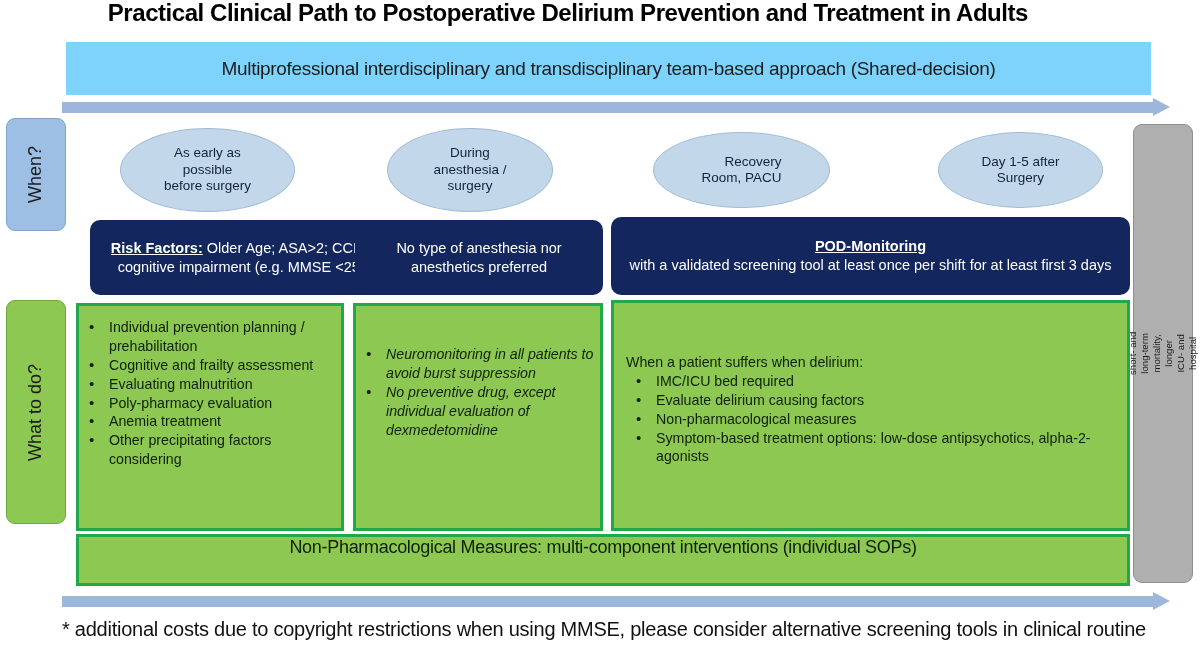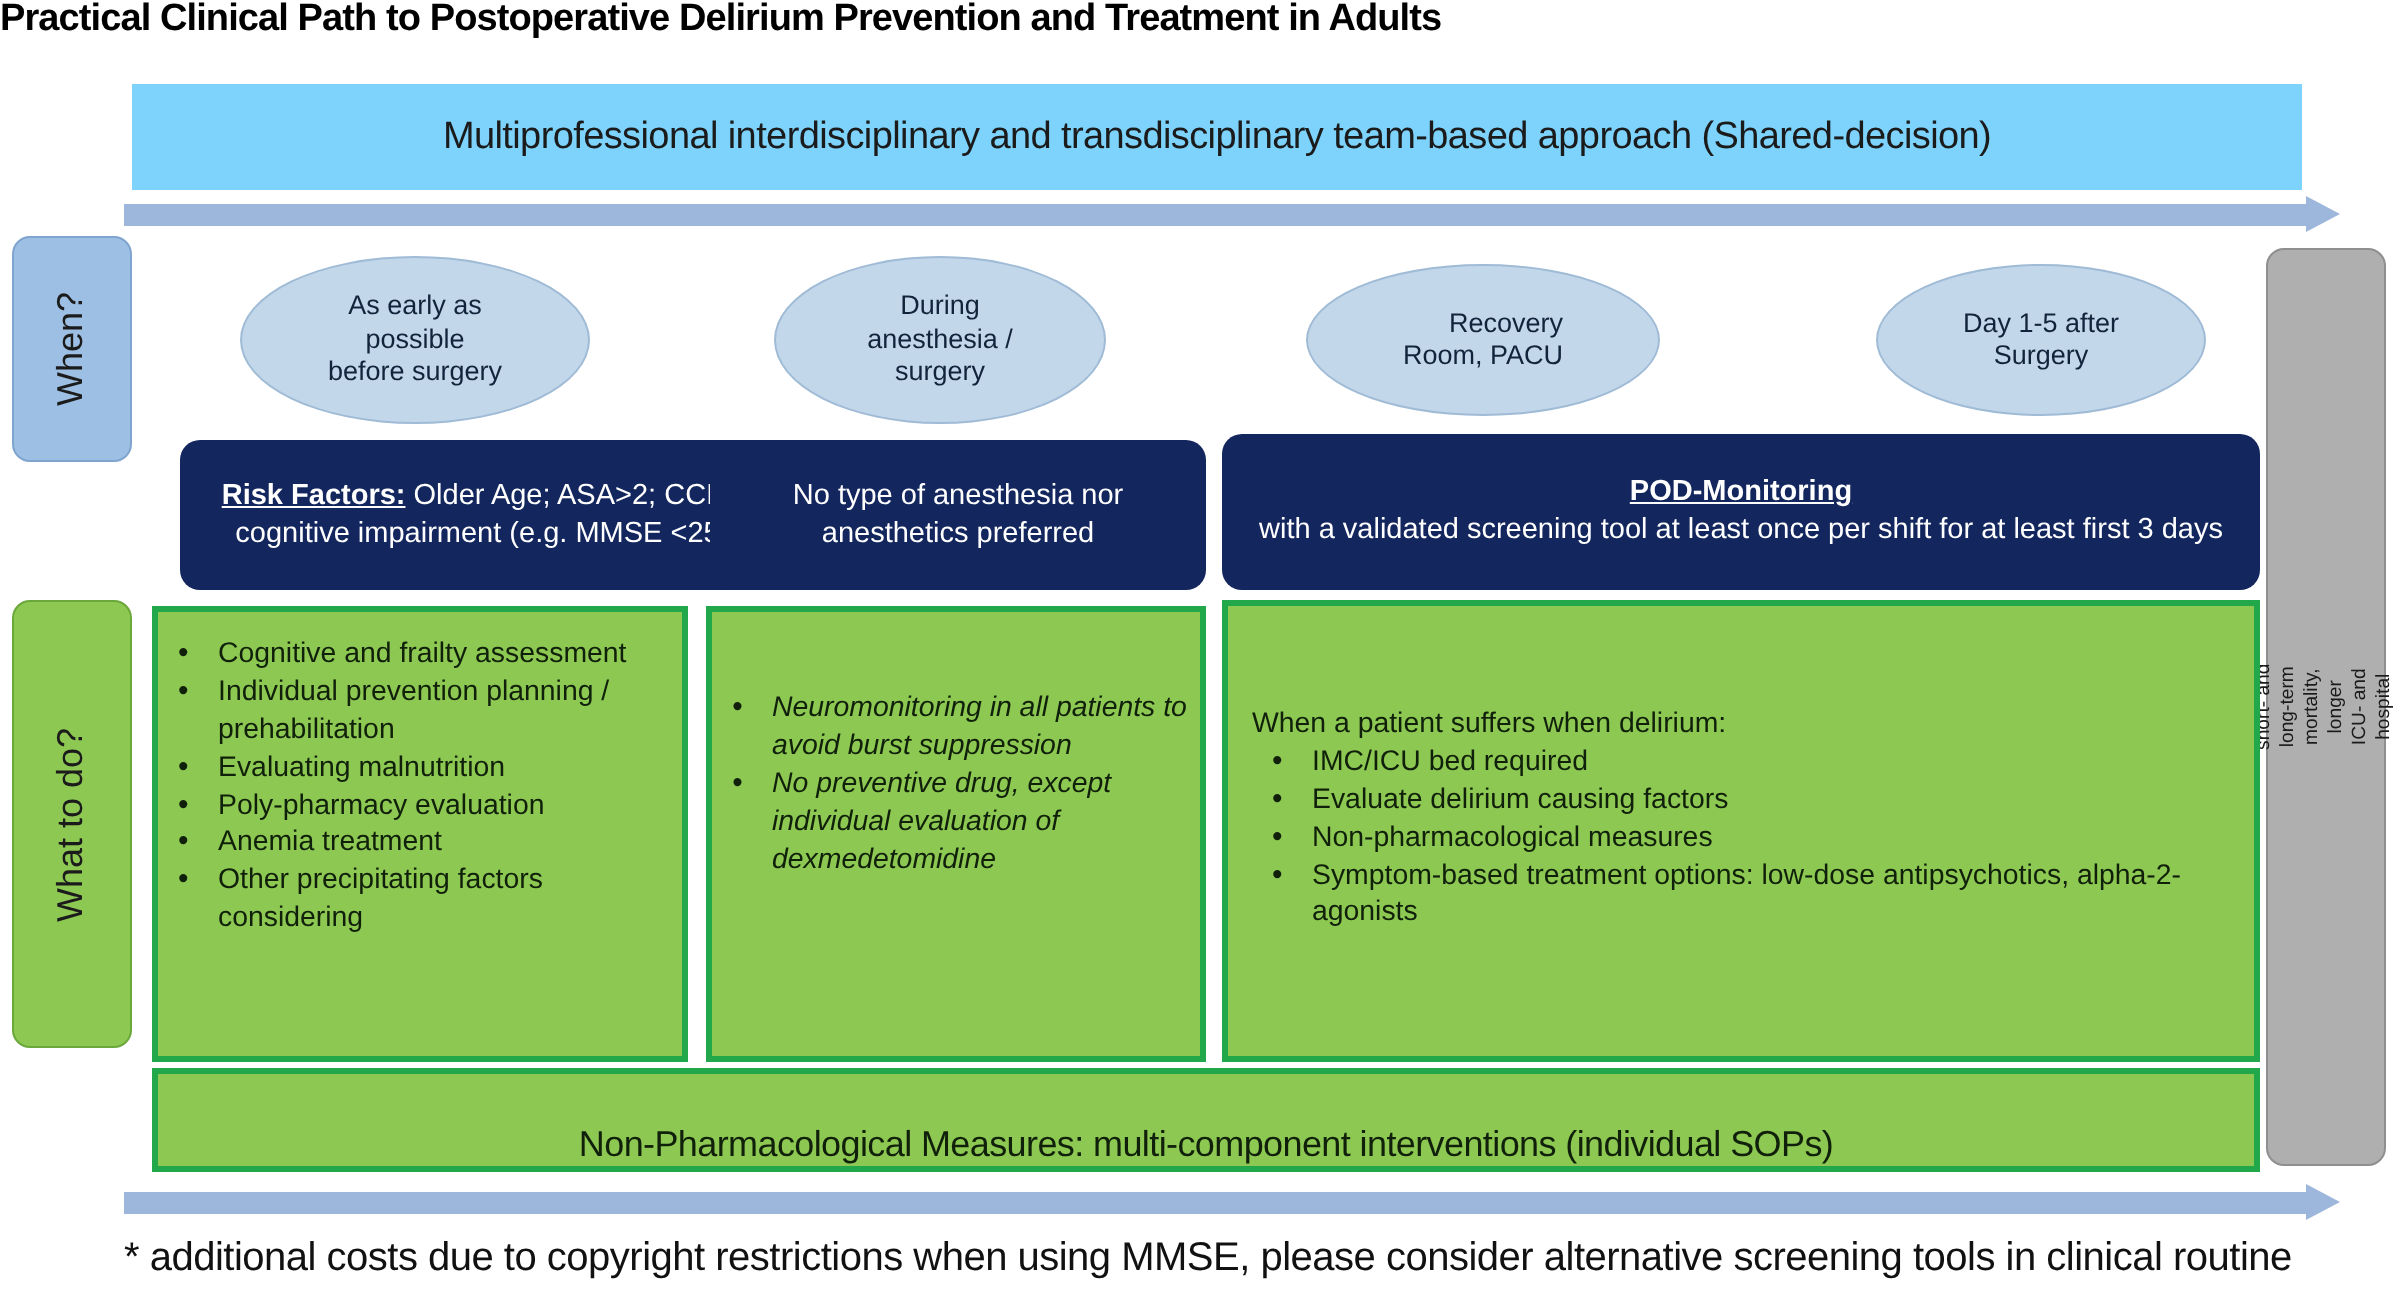--- a/index.html
+++ b/index.html
@@ -20,22 +20,22 @@
     width: 1200px;
     height: 646px;
   }
 
   
   .page-title {
     position: absolute;
     left: 0;
     top: -1px;
     width: 1028px;
-    text-align: left;
-    font-size: 19px;
+    text-align: right;
+    font-size: 24px;
     font-weight: bold;
     letter-spacing: -0.45px;
     color: #000000;
     white-space: nowrap;
   }
 
   
   .team-banner {
     position: absolute;
     left: 66px;
@@ -221,21 +221,21 @@
   #green-2 ul { margin-top: 0; padding-left: 12px; }
 
   
   #green-footer-bar {
     position: absolute;
     left: 76px; top: 534px; width: 1054px; height: 52px;
     background: #8DC852;
     border: 3px solid #22A84B;
     box-sizing: border-box;
     display: flex;
-    align-items: flex-end;
+    align-items: flex-start;
     justify-content: center;
     font-size: 18px;
     letter-spacing: -0.3px;
     color: #10200a;
     white-space: nowrap;
   }
 
   
   #footnote {
     position: absolute;
@@ -323,22 +323,22 @@
 
   <div class="navy-box" id="navy-2">
     <div>
       <span class="emph">POD-Monitoring</span><br>
       <span>with a validated screening tool at least once per shift for at least first 3 days</span>
     </div>
   </div>
 
   <div class="green-box" id="green-0">
     <ul>
+      <li>Individual prevention planning / prehabilitation</li>
       <li>Cognitive and frailty assessment</li>
-      <li>Individual prevention planning / prehabilitation</li>
       <li>Evaluating malnutrition</li>
       <li>Poly-pharmacy evaluation</li>
       <li>Anemia treatment</li>
       <li>Other precipitating factors considering</li>
     </ul>
   </div>
 
   <div class="green-box" id="green-1">
     <ul>
       <li>Neuromonitoring in all patients to avoid burst suppression</li>

